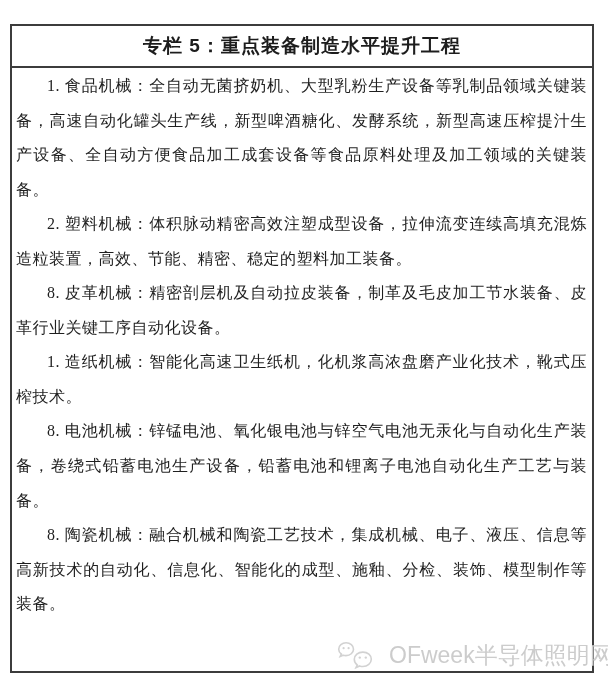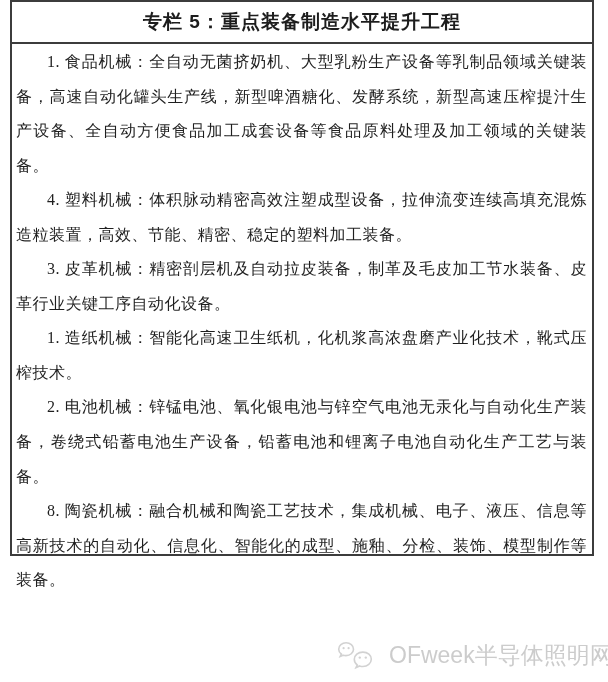--- a/index.html
+++ b/index.html
@@ -5,22 +5,22 @@
   html,body { margin:0; padding:0; }
   body {
     width:608px; height:682px;
     background:#ffffff;
     position:relative;
     font-family:"Liberation Serif","DejaVu Serif",serif;
     overflow:hidden;
   }
   .frame {
     position:absolute;
-    left:10px; top:0;
-    width:584px; height:556px;
+    left:10px; top:24px;
+    width:584px; height:649px;
     border:2px solid #3c3c3c;
     box-sizing:border-box;
     background:#ffffff;
   }
   .title-row {
     height:42px;
     border-bottom:2px solid #3c3c3c;
     box-sizing:border-box;
     display:flex; align-items:center; justify-content:center;
     font-family:"Liberation Sans","DejaVu Sans",sans-serif;
@@ -54,24 +54,24 @@
   }
   .watermark svg { display:block; }
 </style>
 </head>
 <body>
 
 <div class="frame">
   <div class="title-row">专栏 5：重点装备制造水平提升工程</div>
   <div class="body-row">
     <p class="item"><span class="lbl">1. 食品机械：</span><span>全自动无菌挤奶机、大型乳粉生产设备等乳制品领域关键装备，高速自动化罐头生产线，新型啤酒糖化、发酵系统，新型高速压榨提汁生产设备、全自动方便食品加工成套设备等食品原料处理及加工领域的关键装备。</span></p>
-    <p class="item"><span class="lbl">4. 塑料机械：</span><span>体积脉动精密高效注塑成型设备，拉伸流变连续高填充混炼造粒装置，高效、节能、精密、稳定的塑料加工装备。</span></p>
-    <p class="item"><span class="lbl">3. 皮革机械：</span><span>精密剖层机及自动拉皮装备，制革及毛皮加工节水装备、皮革行业关键工序自动化设备。</span></p>
+    <p class="item"><span class="lbl">2. 塑料机械：</span><span>体积脉动精密高效注塑成型设备，拉伸流变连续高填充混炼造粒装置，高效、节能、精密、稳定的塑料加工装备。</span></p>
+    <p class="item"><span class="lbl">8. 皮革机械：</span><span>精密剖层机及自动拉皮装备，制革及毛皮加工节水装备、皮革行业关键工序自动化设备。</span></p>
     <p class="item"><span class="lbl">1. 造纸机械：</span><span>智能化高速卫生纸机，化机浆高浓盘磨产业化技术，靴式压榨技术。</span></p>
-    <p class="item"><span class="lbl">2. 电池机械：</span><span>锌锰电池、氧化银电池与锌空气电池无汞化与自动化生产装备，卷绕式铅蓄电池生产设备，铅蓄电池和锂离子电池自动化生产工艺与装备。</span></p>
+    <p class="item"><span class="lbl">8. 电池机械：</span><span>锌锰电池、氧化银电池与锌空气电池无汞化与自动化生产装备，卷绕式铅蓄电池生产设备，铅蓄电池和锂离子电池自动化生产工艺与装备。</span></p>
     <p class="item"><span class="lbl">8. 陶瓷机械：</span><span>融合机械和陶瓷工艺技术，集成机械、电子、液压、信息等高新技术的自动化、信息化、智能化的成型、施釉、分检、装饰、模型制作等装备。</span></p>
     <p class="item"></p>
 
   </div>
 </div>
 
 <div class="watermark">
   <span>
     <svg width="36" height="30" viewBox="0 0 36 30">
       <g fill="none" stroke="#d2d2d2" stroke-width="1.6">

